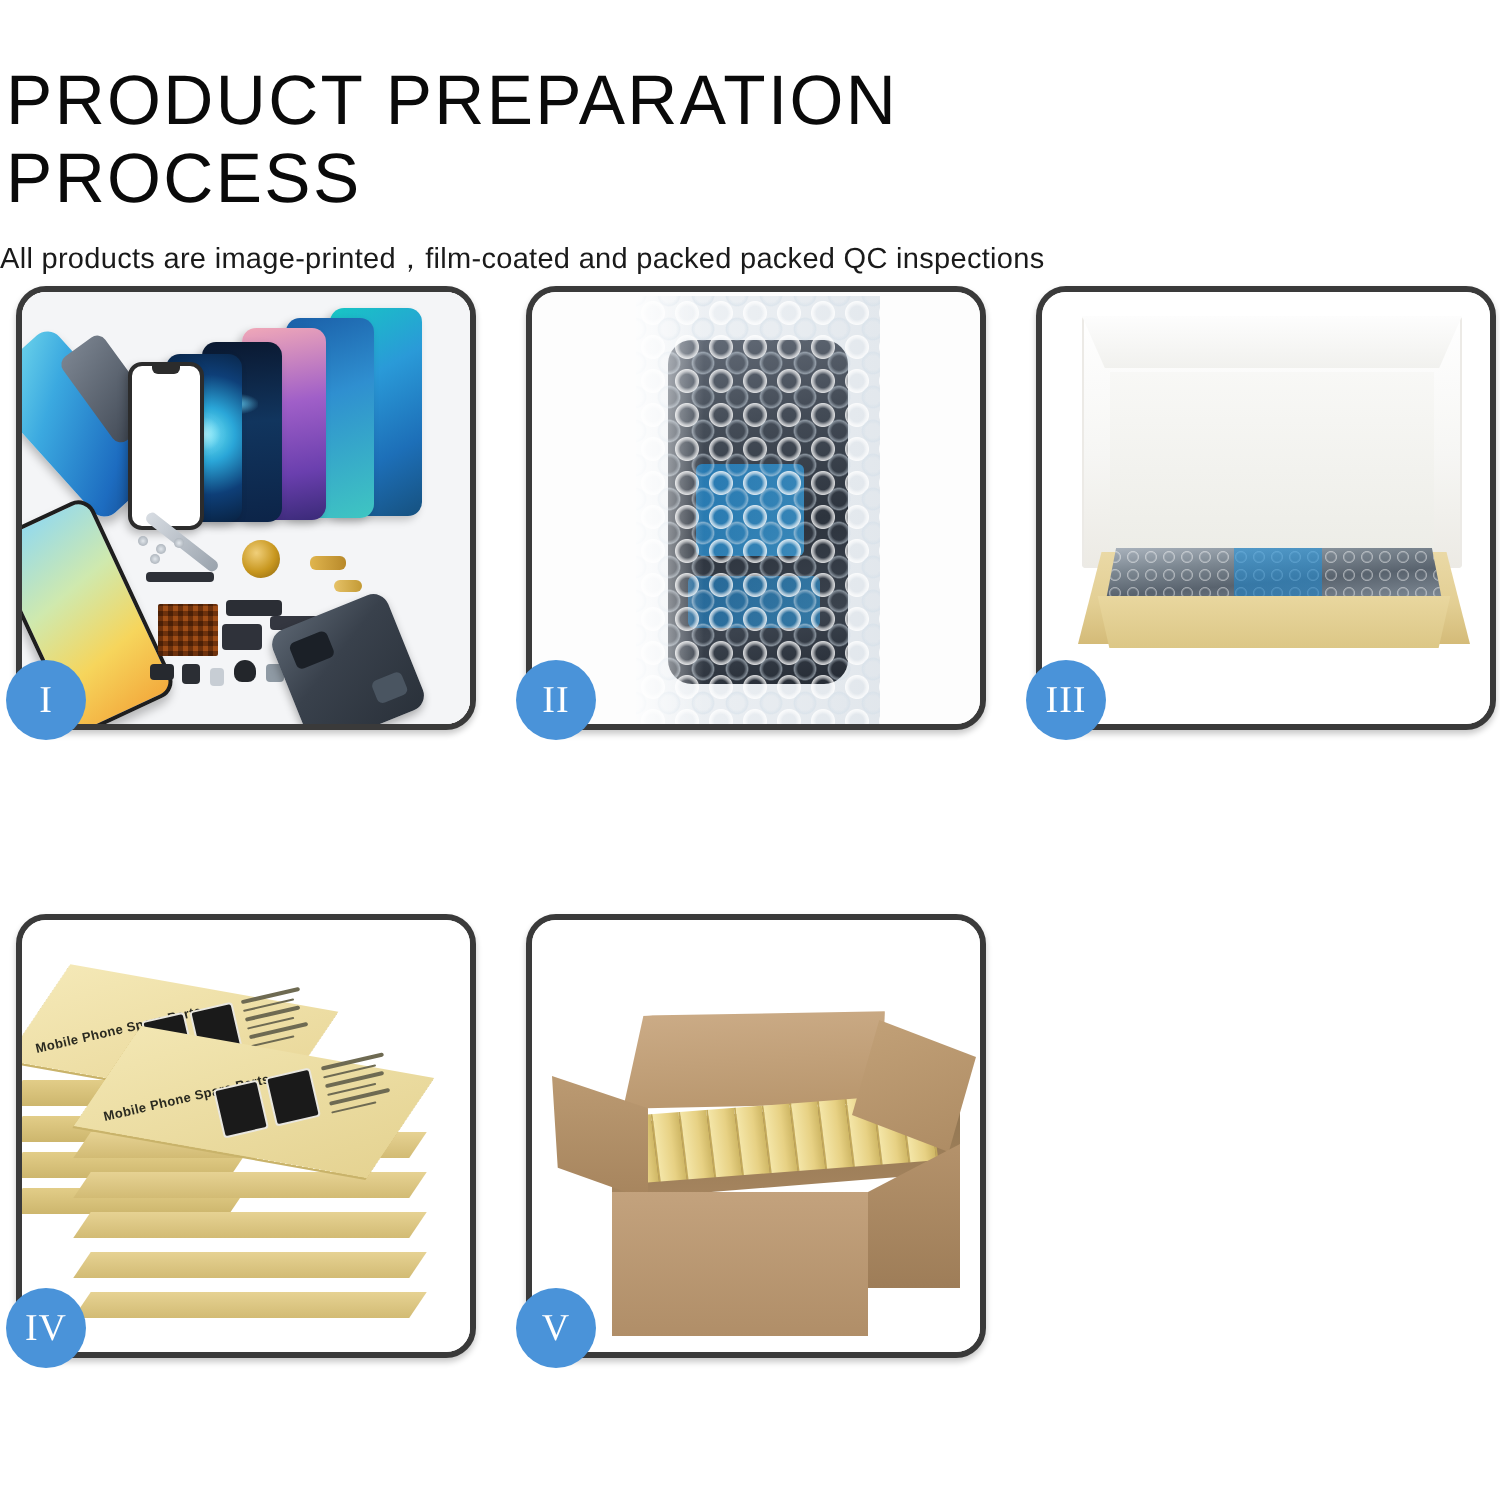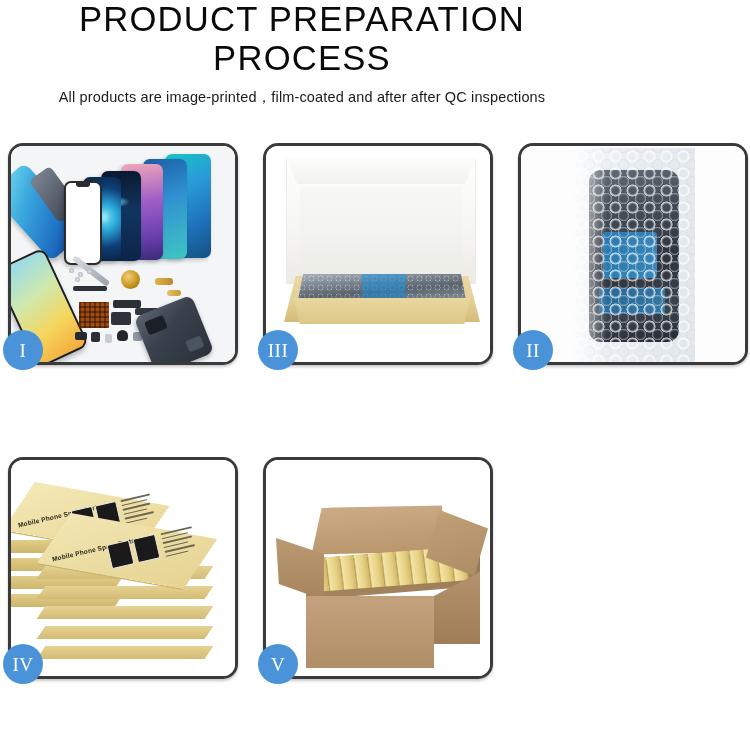--- a/index.html
+++ b/index.html
@@ -11,21 +11,21 @@
     width: 750px;
     height: 750px;
     font-family: "Liberation Sans", sans-serif;
     overflow: hidden;
     position: relative;
   }
 
   
   .header {
     width: 604px;
-    text-align: center;
+    padding-top: 32px;
   }
   .main-title {
     font-family: "Liberation Sans", sans-serif;
     font-size: 35px;
     font-weight: 400;
     letter-spacing: 1.2px;
     color: #0a0a0a;
     line-height: 1.1;
     margin: 0;
     transform: scaleX(0.99);
@@ -331,21 +331,21 @@
   .c6-notch1 { position:absolute; left:60px; top:102px; width:14px; height:22px;
     background: rgba(150,120,86,.55); clip-path: polygon(0 0,100% 16%,100% 100%,0 84%); }
   .c6-notch2 { position:absolute; left:60px; top:170px; width:14px; height:20px;
     background: rgba(150,120,86,.5); clip-path: polygon(0 0,100% 16%,100% 100%,0 84%); }
 </style>
 </head>
 <body>
 
 <div class="header">
   <h1 class="main-title">PRODUCT PREPARATION PROCESS</h1>
-  <p class="sub-title">All products are image-printed，film-coated and after after QC inspections</p>
+  <p class="sub-title">All products are image-printed，film-coated and packed packed QC inspections</p>
 </div>
 
 <div class="grid">
 
   <div class="panel">
     <div class="panel-inner">
       <div class="p1-bg"></div>
 
       <div class="ph-tilt"></div>
 
@@ -381,41 +381,41 @@
             <i style="left:9px;top:4px"></i>
             <i style="left:18px;top:1px"></i>
             <i style="left:6px;top:9px"></i>
         </div>
       </div>
     </div>
     <div class="badge">I</div>
   </div>
 
   <div class="panel">
-    <div class="panel-inner p3">
-      <div class="p3-lid">
-        <div class="p3-lid-inner"></div>
-      </div>
-      <div class="p3-tray"></div>
-      <div class="p3-contents"></div>
-      <div class="p3-tray-front"></div>
-    </div>
-    <div class="badge">III</div>
-  </div>
-
-  <div class="panel">
     <div class="panel-inner">
       <div class="bw-bag">
         <div class="bw-item"></div>
         <div class="bw-bubbles"></div>
         <div class="bw-bubbles2"></div>
         <div class="bw-gloss"></div>
       </div>
     </div>
     <div class="badge">II</div>
+  </div>
+
+  <div class="panel">
+    <div class="panel-inner p3">
+      <div class="p3-lid">
+        <div class="p3-lid-inner"></div>
+      </div>
+      <div class="p3-tray"></div>
+      <div class="p3-contents"></div>
+      <div class="p3-tray-front"></div>
+    </div>
+    <div class="badge">III</div>
   </div>
 
   <div class="panel">
     <div class="panel-inner p4">
 
       <div class="stackbox" style="left:-4px; top:78px; width:112px; height:16px;">
         <div class="sb-side" style="top:2px;"></div>
       </div>
       <div class="stackbox" style="left:-4px; top:96px; width:112px; height:16px;">
         <div class="sb-side" style="top:2px;"></div>

